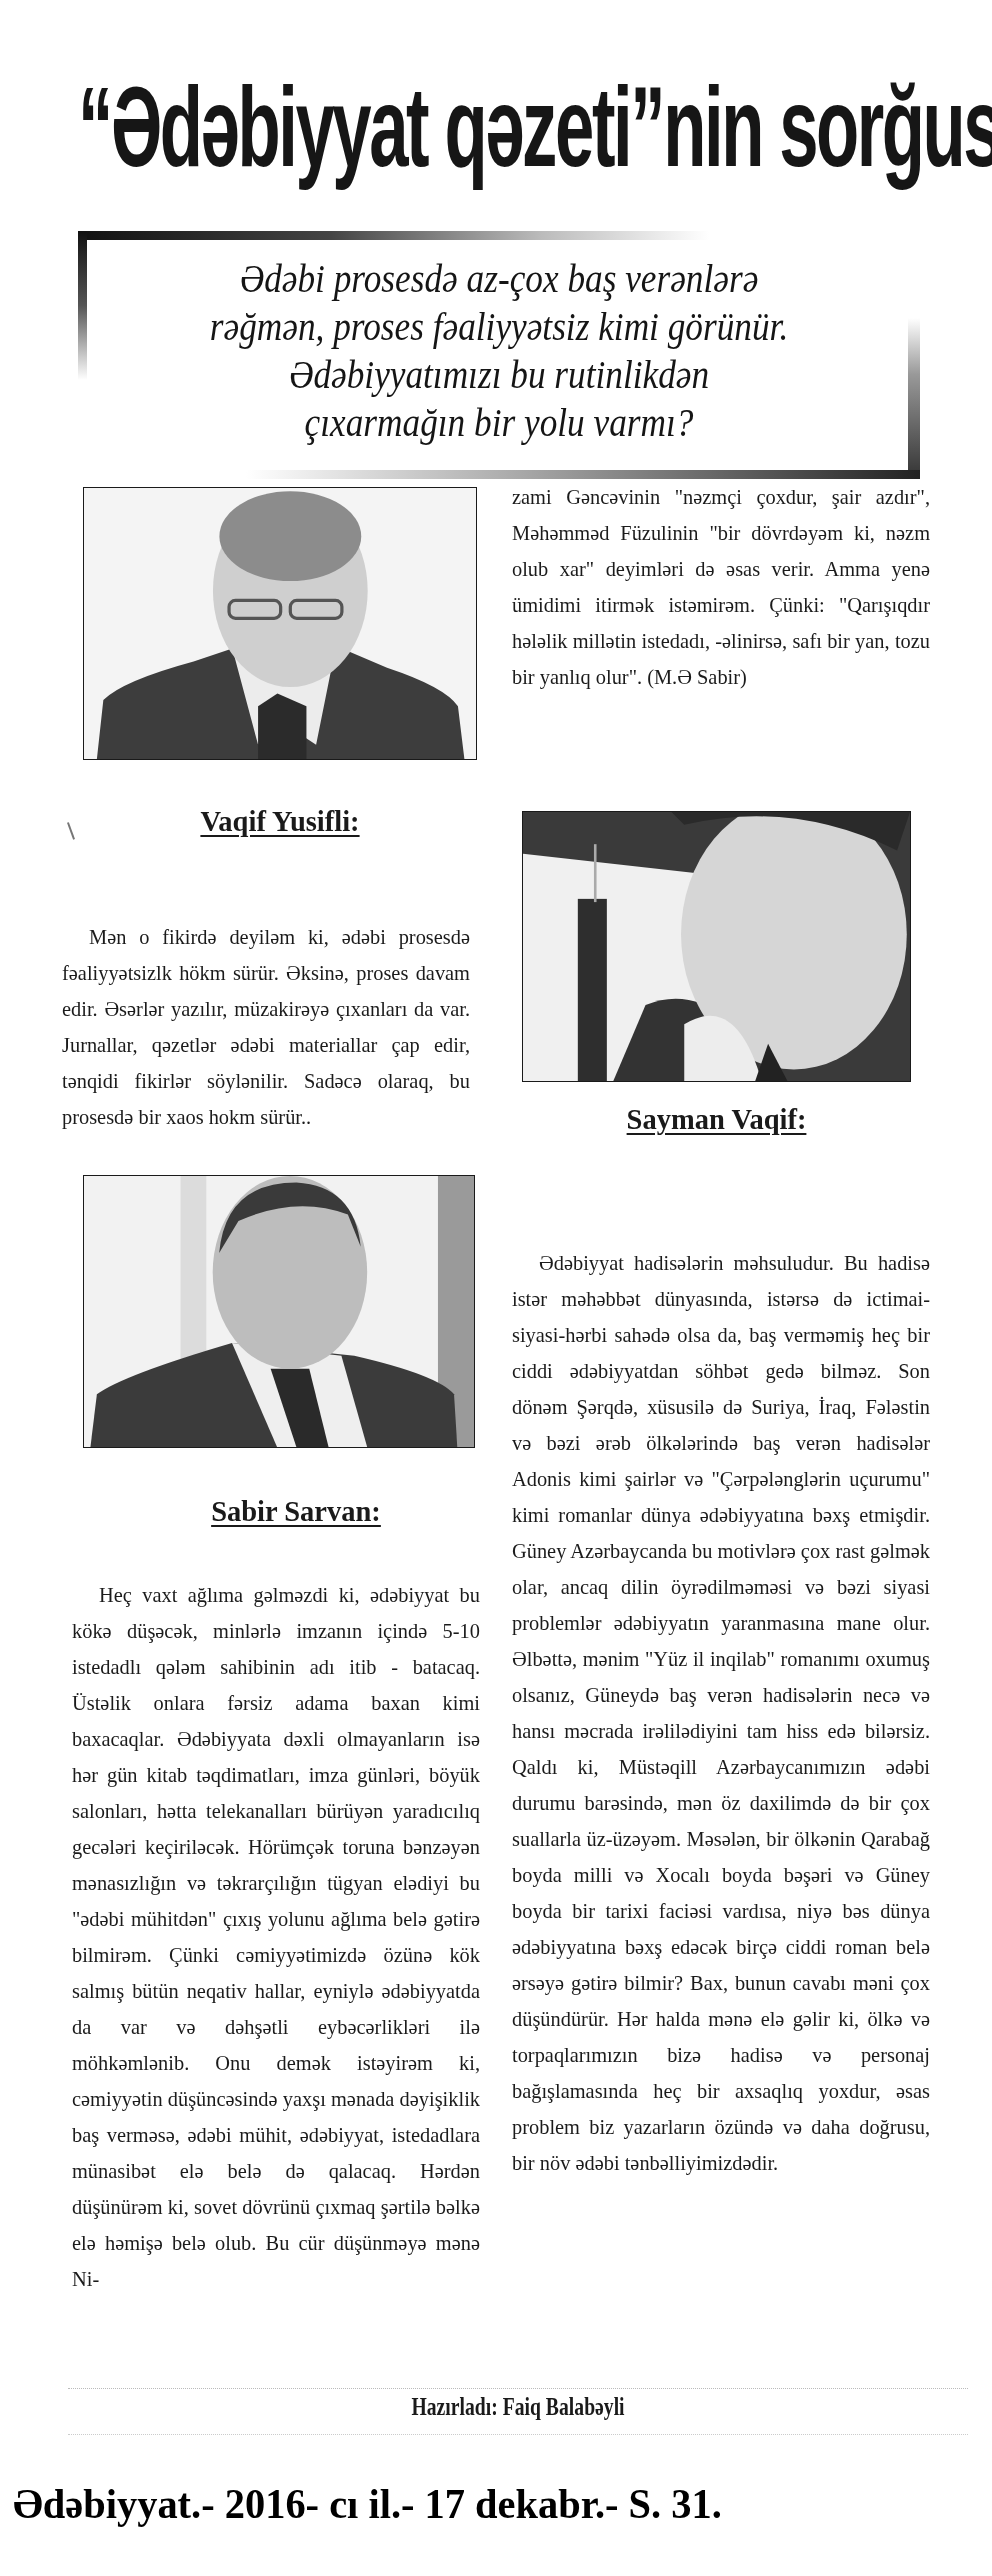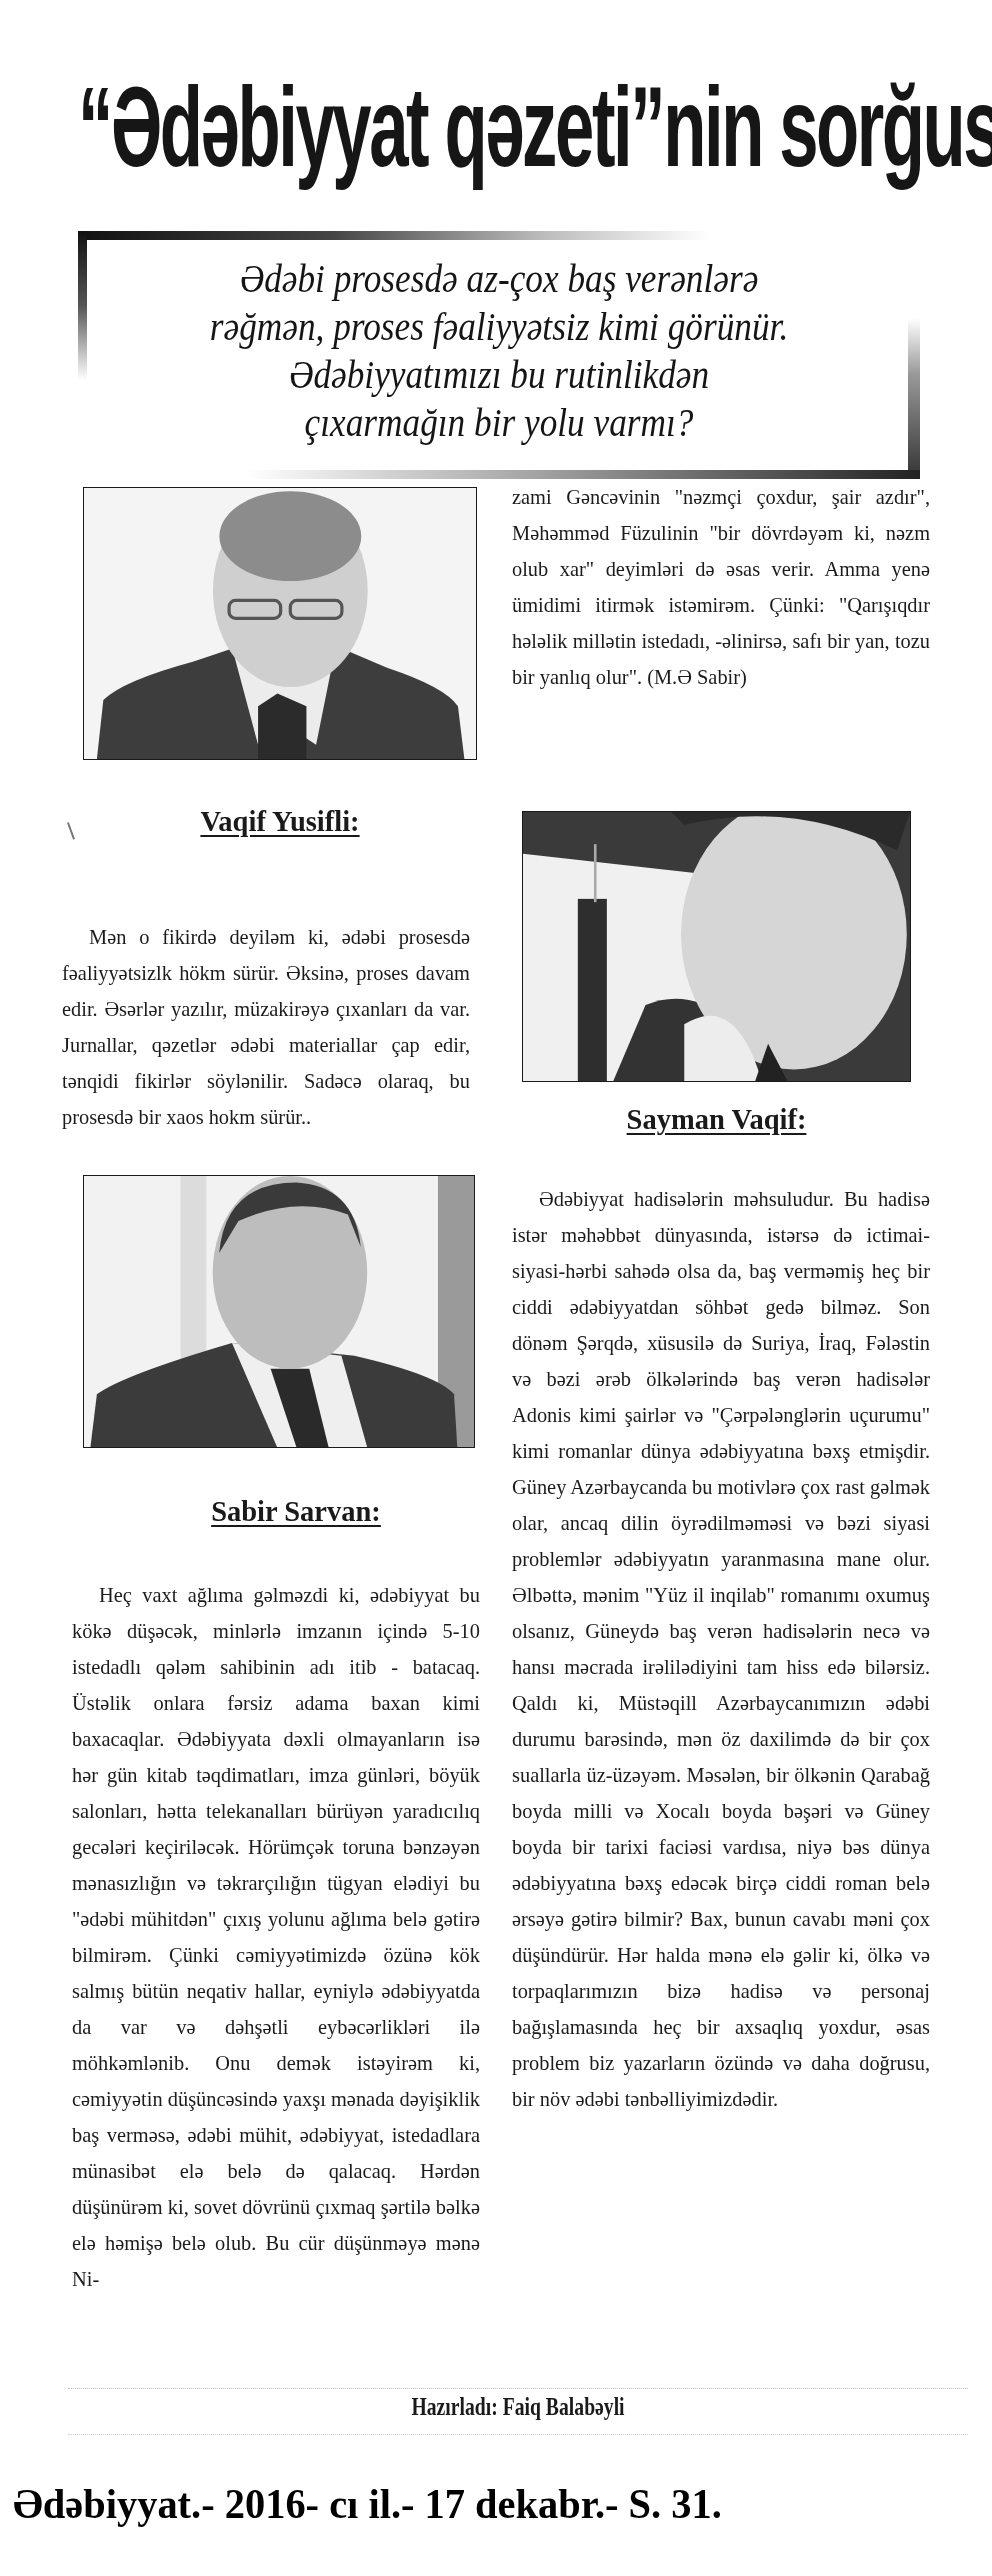--- a/index.html
+++ b/index.html
@@ -117,21 +117,21 @@
     <rect x="110" y="50" width="4" height="90" fill="#aaa"></rect>
     <path d="M140 418 L190 300 Q260 270 330 330 L380 418 Z" fill="#333"></path>
     <ellipse cx="420" cy="190" rx="175" ry="210" fill="#d6d6d6"></ellipse>
     <path d="M250 20 Q420 -20 580 60 L600 0 L230 0 Z" fill="#2a2a2a"></path>
     <path d="M250 330 Q330 280 370 418 L250 418 Z" fill="#ededed"></path>
     <path d="M360 418 L380 360 L410 418 Z" fill="#222"></path>
   </svg>
 </div>
 
 <div class="abs speaker" style="left:522px; top:1104px; width:389px;">Sayman Vaqif:</div>
-<div class="abs col-text" style="left:512px; top:1181px; width:418px;">
+<div class="abs col-text" style="left:512px; top:1245px; width:418px;">
   <p>Ədəbiyyat hadisələrin məhsuludur. Bu hadisə istər məhəbbət dünyasında, istərsə də ictimai-siyasi-hərbi sahədə olsa da, baş verməmiş heç bir ciddi ədəbiyyatdan söhbət gedə bilməz. Son dönəm Şərqdə, xüsusilə də Suriya, İraq, Fələstin və bəzi ərəb ölkələrində baş verən hadisələr Adonis kimi şairlər və "Çərpələnglərin uçurumu" kimi romanlar dünya ədəbiyyatına bəxş etmişdir. Güney Azərbaycanda bu motivlərə çox rast gəlmək olar, ancaq dilin öyrədilməməsi və bəzi siyasi problemlər ədəbiyyatın yaranmasına mane olur. Əlbəttə, mənim "Yüz il inqilab" romanımı oxumuş olsanız, Güneydə baş verən hadisələrin necə və hansı məcrada irəlilədiyini tam hiss edə bilərsiz. Qaldı ki, Müstəqill Azərbaycanımızın ədəbi durumu barəsində, mən öz daxilimdə də bir çox suallarla üz-üzəyəm. Məsələn, bir ölkənin Qarabağ boyda milli və Xocalı boyda bəşəri və Güney boyda bir tarixi faciəsi vardısa, niyə bəs dünya ədəbiyyatına bəxş edəcək birçə ciddi roman belə ərsəyə gətirə bilmir? Bax, bunun cavabı məni çox düşündürür. Hər halda mənə elə gəlir ki, ölkə və torpaqlarımızın bizə hadisə və personaj bağışlamasında heç bir axsaqlıq yoxdur, əsas problem biz yazarların özündə və daha doğrusu, bir növ ədəbi tənbəlliyimizdədir.</p>
 </div>
 
 <div class="abs photo" style="left:83px; top:1175px; width:392px; height:273px;" title="Sabir Sarvan portrait photo">
   <svg viewBox="0 0 606 422" preserveAspectRatio="none">
     <rect width="606" height="422" fill="#f2f2f2"></rect>
     <rect x="550" y="0" width="56" height="422" fill="#9a9a9a"></rect>
     <rect x="150" y="0" width="40" height="422" fill="#dcdcdc"></rect>
     <path d="M10 422 L20 340 Q60 310 230 260 L420 280 Q550 310 575 340 L580 422 Z" fill="#3b3b3b"></path>
     <path d="M230 260 L300 422 L440 422 L400 280 Z" fill="#efefef"></path>

